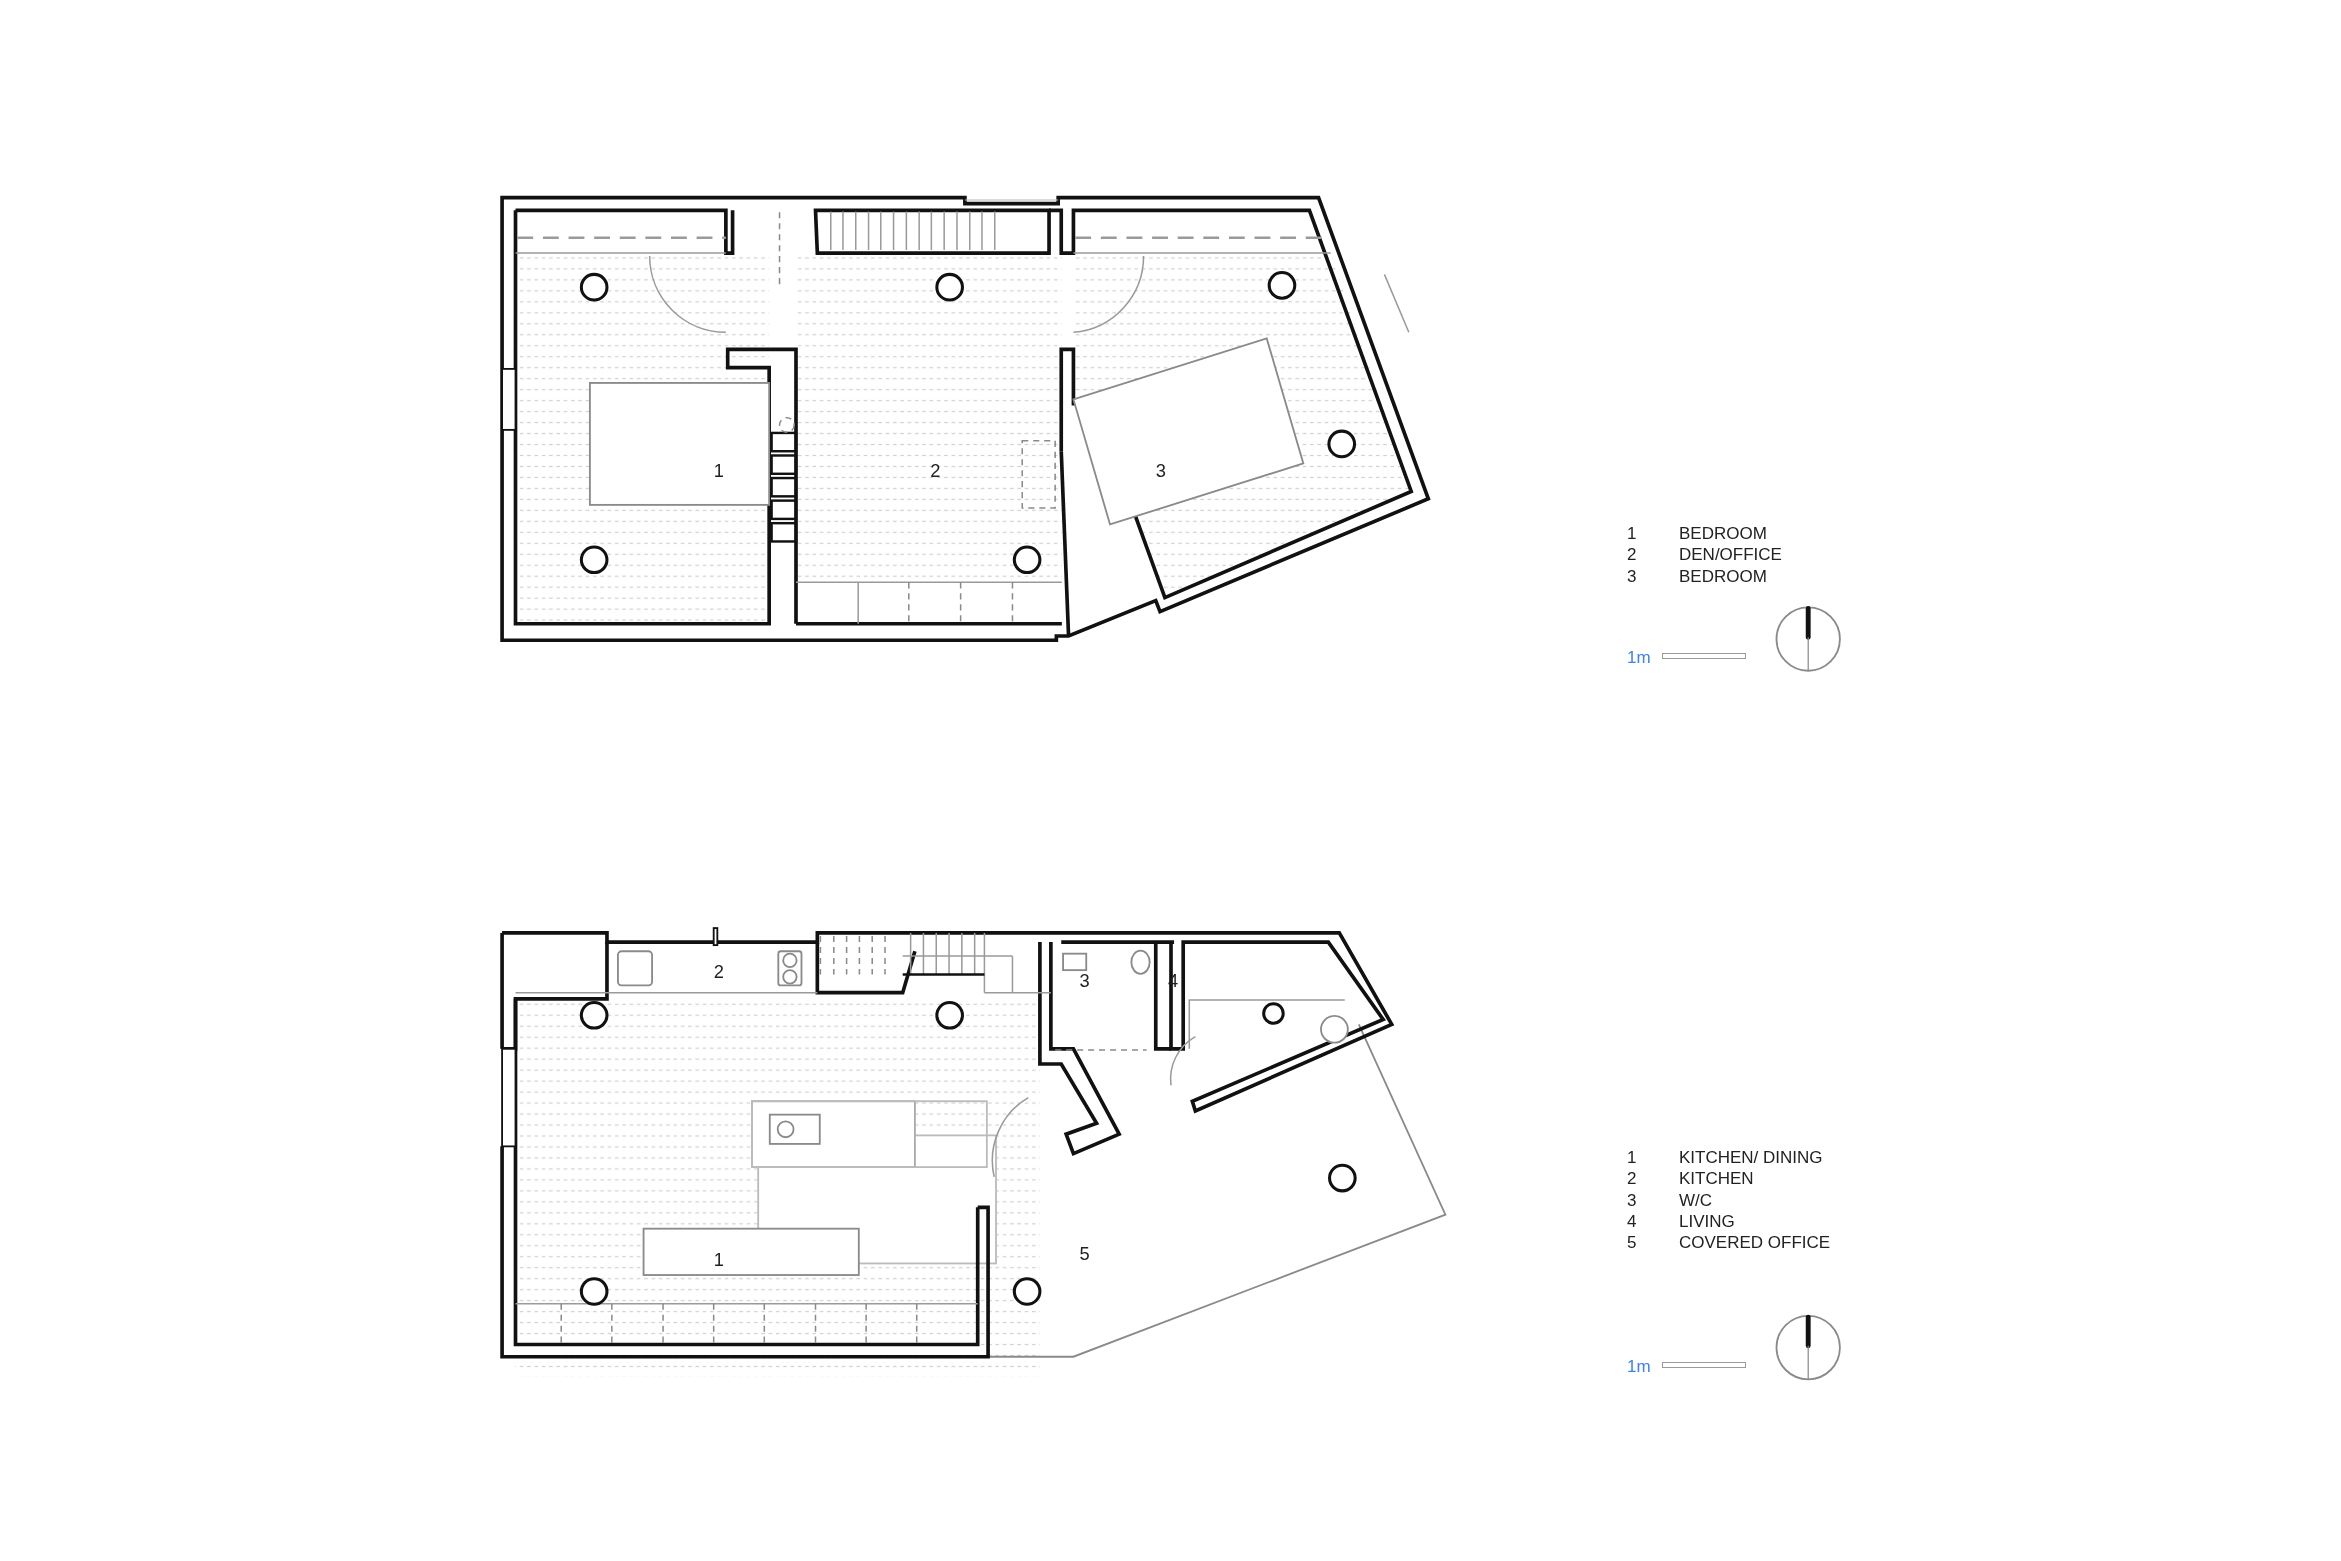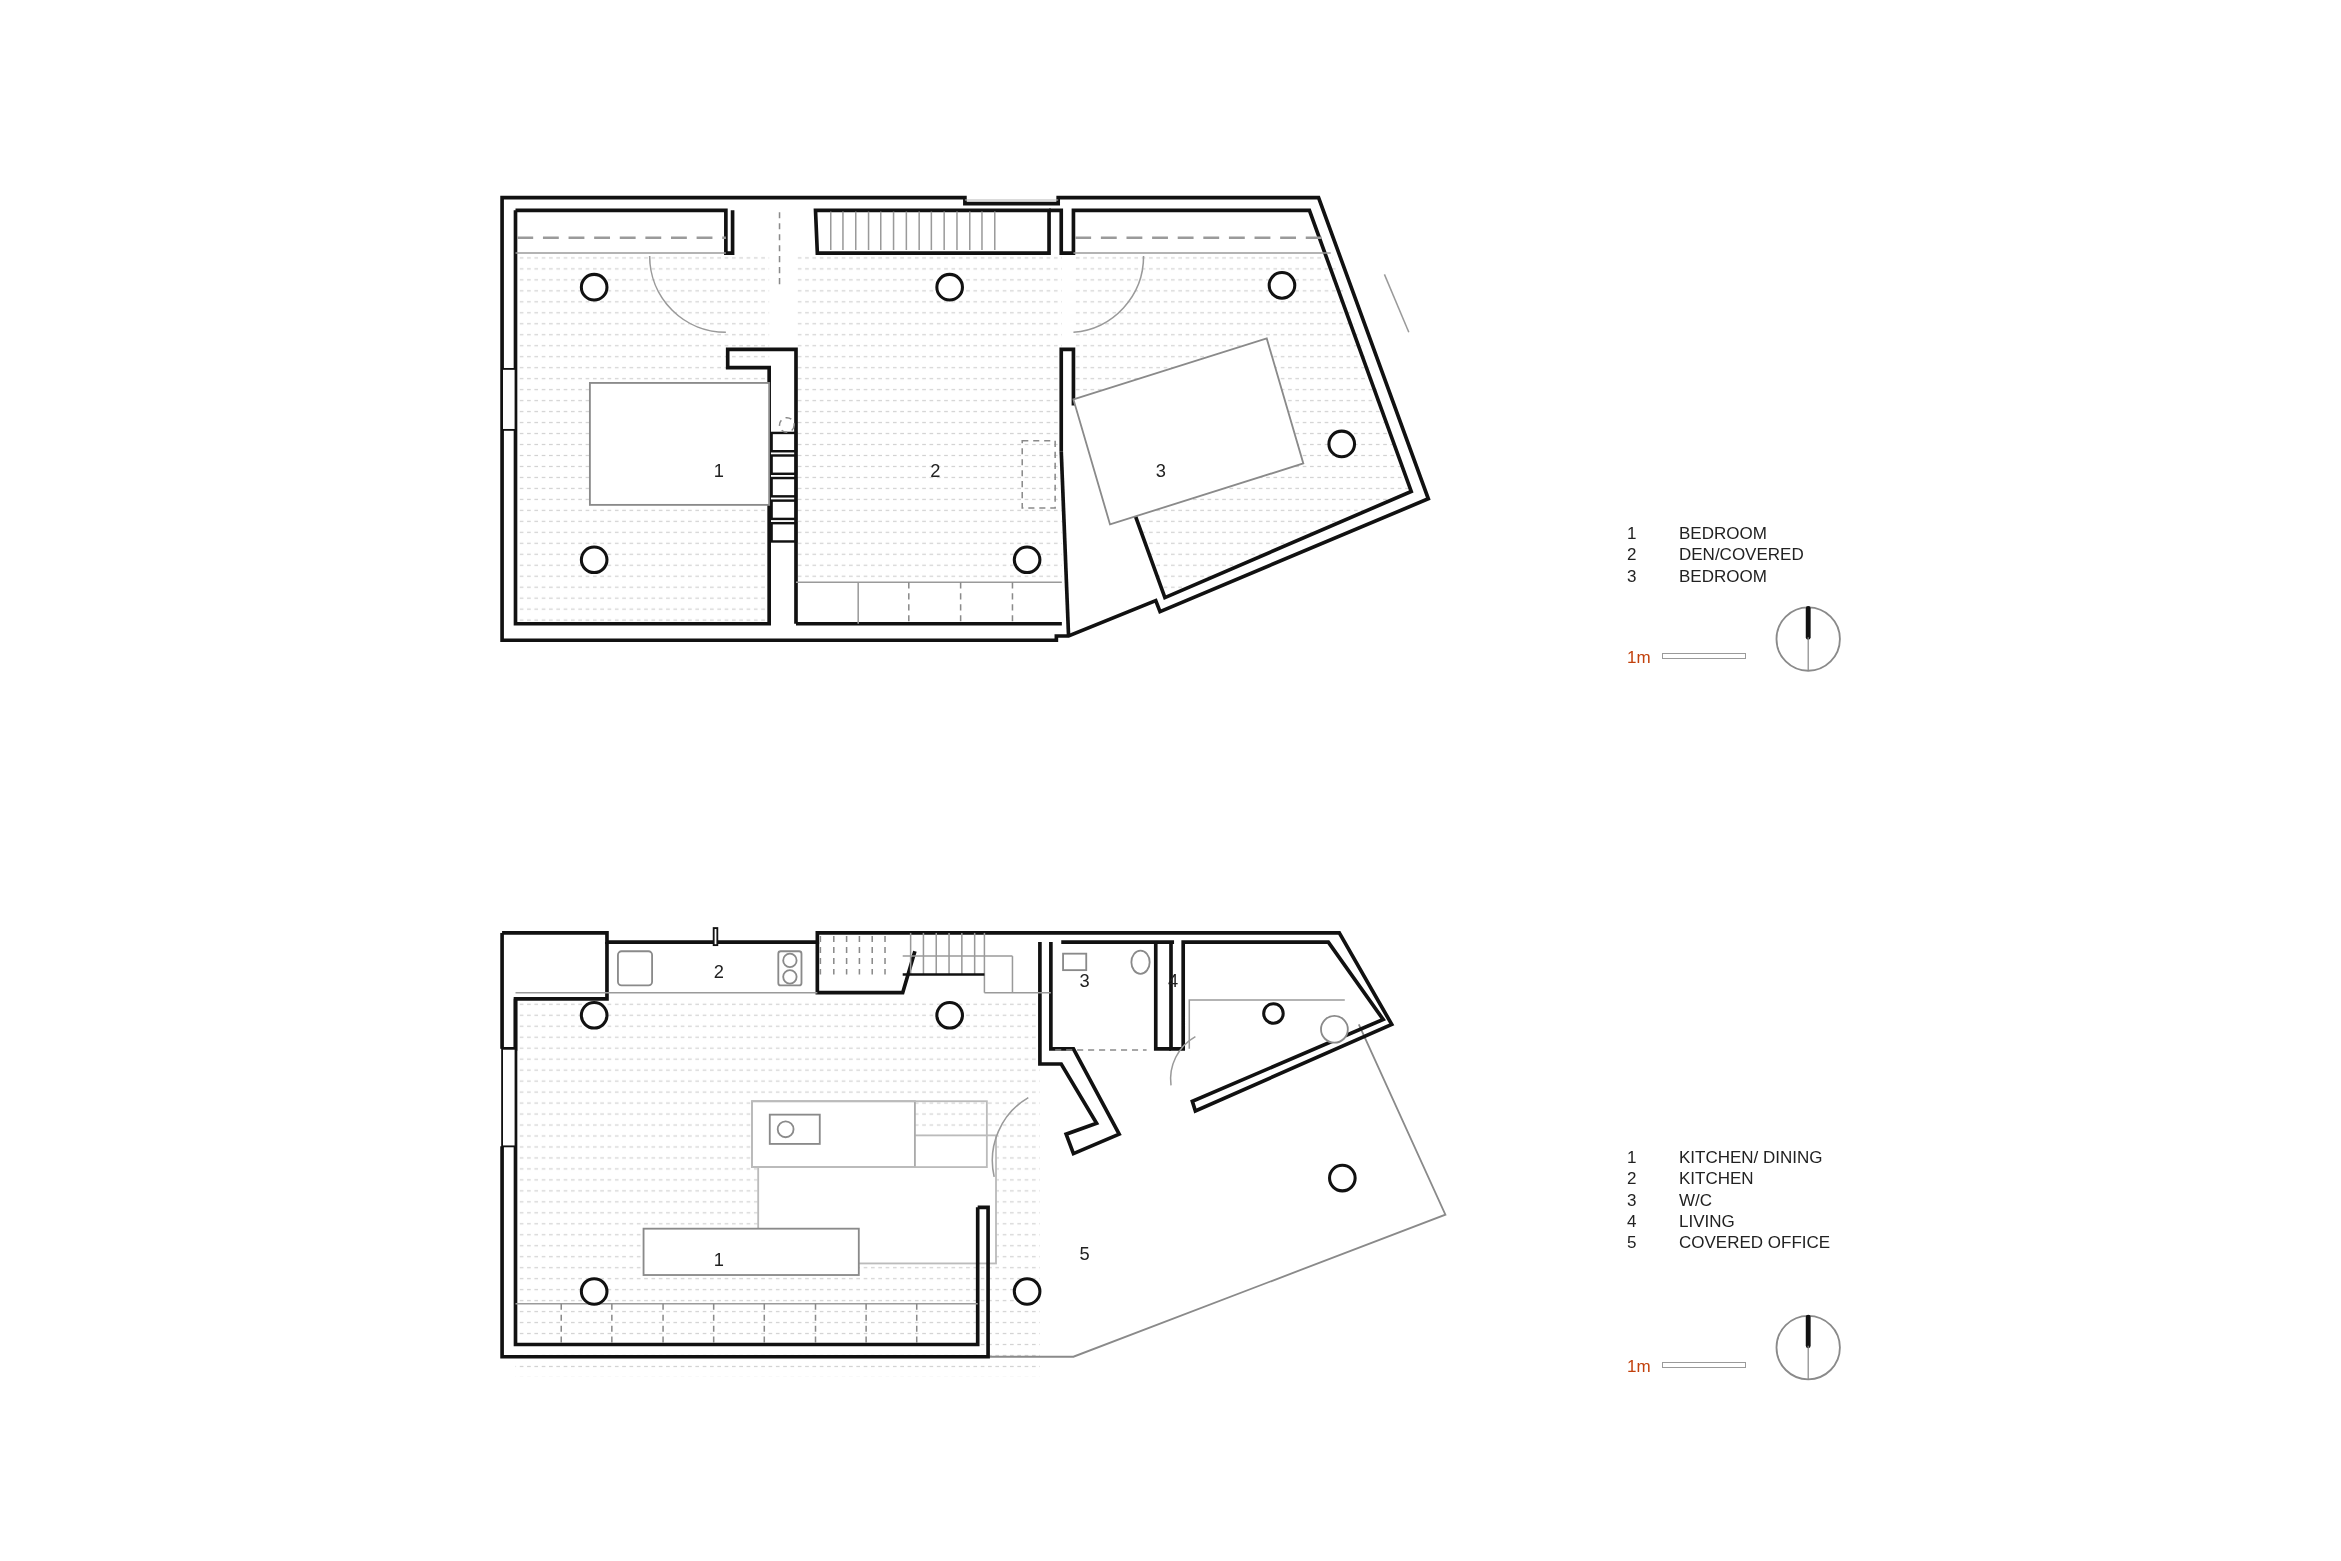--- a/index.html
+++ b/index.html
@@ -13,21 +13,21 @@
   .dash { fill: none; stroke: #9a9a9a; stroke-width: 4; stroke-dasharray: 26 16; }
   .dash-fine { fill: none; stroke: #8a8a8a; stroke-width: 2.5; stroke-dasharray: 10 8; }
   .floor { fill: url(#floorhatch); stroke: none; }
   .col { fill: #ffffff; stroke: #111111; stroke-width: 5; }
   .fixture { fill: #ffffff; stroke: #8a8a8a; stroke-width: 3; }
   .roomnum { font-family: "Liberation Sans", sans-serif; font-size: 30px; fill: #222222; }
   .legend { position: absolute; font-family: "Liberation Sans", sans-serif; font-size: 17px;
             color: #222222; line-height: 21.3px; }
   .legend .row { display: flex; }
   .legend .num { width: 52px; }
-  .scale-label { position: absolute; font-family: "Liberation Sans", sans-serif; font-size: 17px; color: #c2410c; }
+  .scale-label { position: absolute; font-family: "Liberation Sans", sans-serif; font-size: 17px; color: #3b82f6; }
   .scale-bar { position: absolute; height: 6.1px; border: 1.2px solid #9a9a9a; box-sizing: border-box; background: #fff; }
 </style>
 </head>
 <body>
 
 <svg id="plan" viewBox="0 0 3840 2560" xmlns="http://www.w3.org/2000/svg">
   <defs>
     <pattern id="floorhatch" patternUnits="userSpaceOnUse" width="12" height="18">
       <rect x="0" y="0" width="12" height="18" fill="#ffffff"></rect>
       <line x1="0" y1="9" x2="6" y2="9" stroke="#d2d2d2" stroke-width="2"></line>
@@ -208,21 +208,21 @@
   </g>
 </svg>
 
 <div class="legend" style="left:1627px; top:523px;">
   <div class="row">
       <span class="num">1</span>
       <span>BEDROOM</span>
     </div>
   <div class="row">
       <span class="num">2</span>
-      <span>DEN/COVERED</span>
+      <span>DEN/OFFICE</span>
     </div>
   <div class="row">
       <span class="num">3</span>
       <span>BEDROOM</span>
     </div>
 </div>
 <div class="scale-label" style="left:1627px; top:648px;">1m</div>
 <div class="scale-bar" style="left:1662px; top:653px; width:84px;"></div>
 
 <div class="legend" style="left:1627px; top:1147px;">

